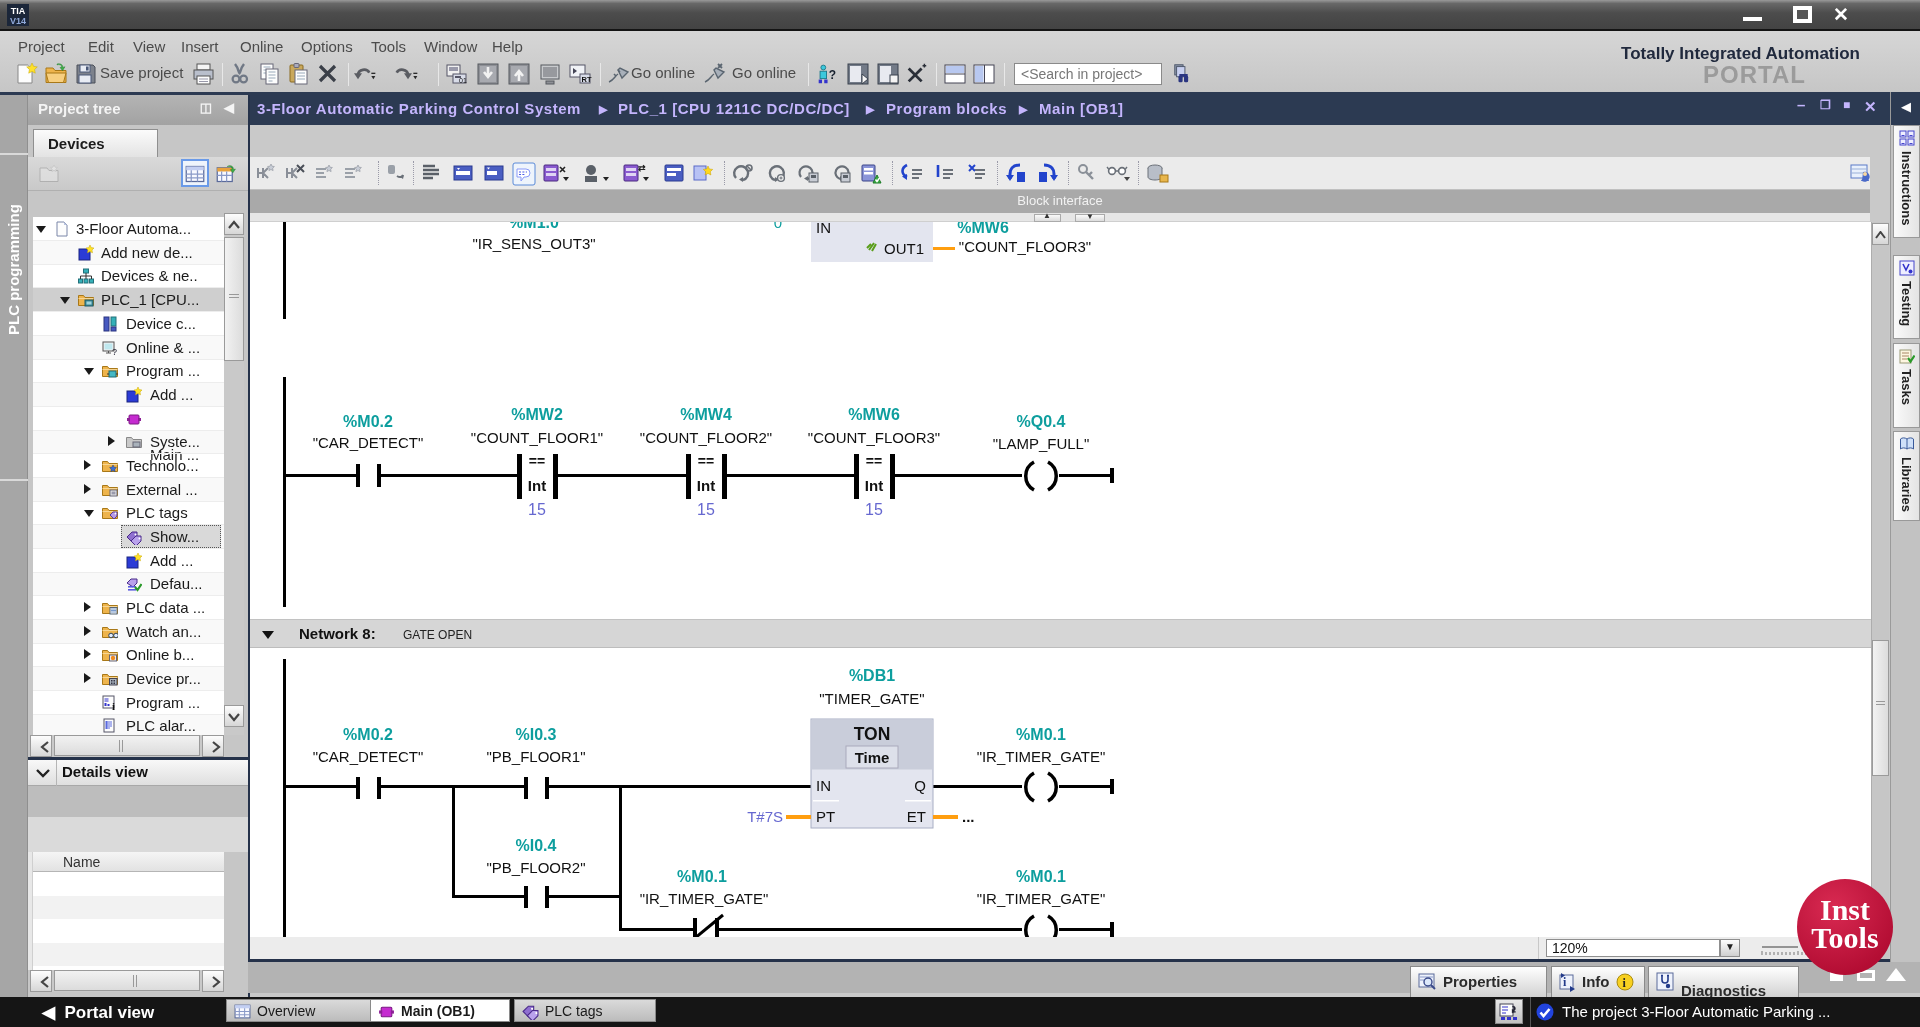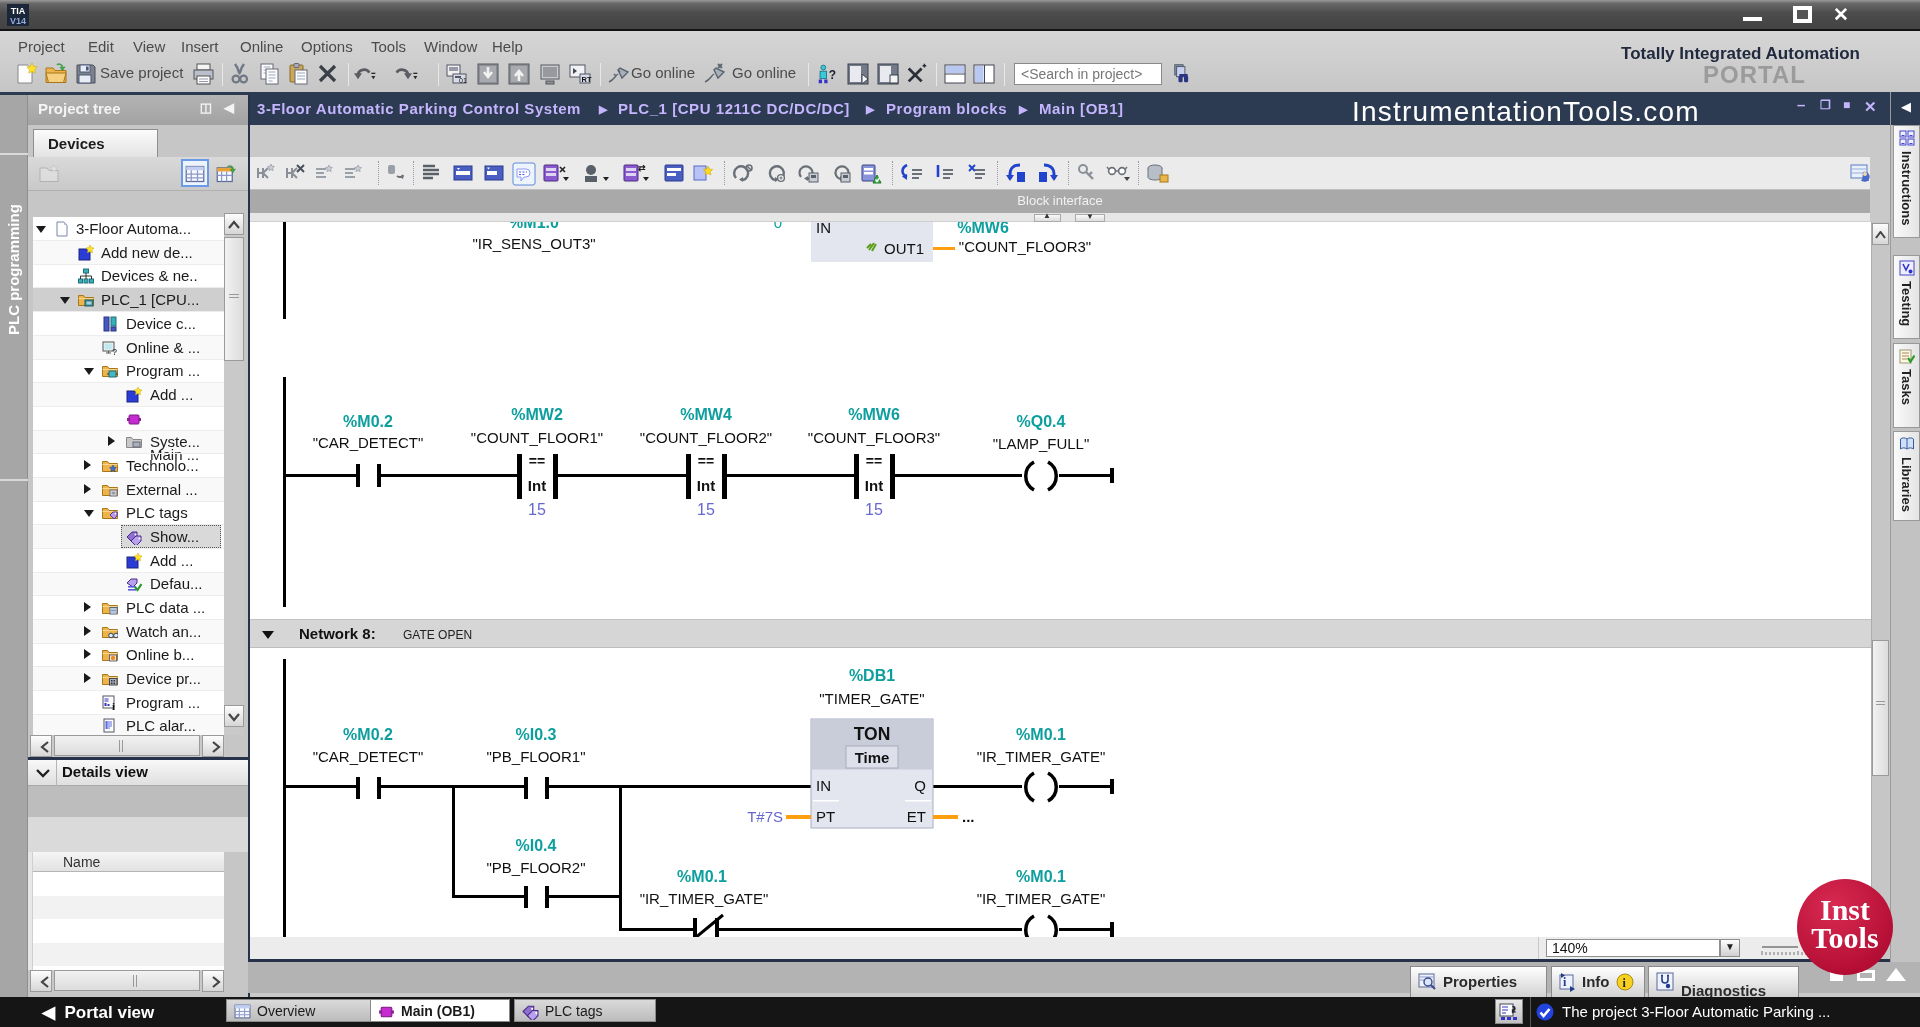--- a/index.html
+++ b/index.html
@@ -388,21 +388,20 @@
   </div>
 
 <div class="abs" id="crumbbar">
   <div class="bc" style="left:257px;">3-Floor Automatic Parking Control System</div>
     <div class="bc" style="left:599px; font-size:11px; top:11px;">▶</div>
     <div class="bc" style="left:618px;">PLC_1 [CPU 1211C DC/DC/DC]</div>
     <div class="bc" style="left:866px; font-size:11px; top:11px;">▶</div>
     <div class="bc" style="left:886px;">Program blocks</div>
     <div class="bc" style="left:1019px; font-size:11px; top:11px;">▶</div>
     <div class="bc" style="left:1039px;">Main [OB1]</div>
-  <div id="watermark">InstrumentationTools.com</div>
   <div class="bc" style="left:1797px; top:4px;">–</div>
   <div class="bc" style="left:1820px; top:6px; font-size:12px;">❐</div>
   <div class="bc" style="left:1843px; top:6px; font-size:12px;">■</div>
   <div class="bc" style="left:1864px; top:6px;">✕</div>
   <div class="bc" style="left:1898px; top:7px; font-size:13px;">◀</div>
 </div>
 
 <div class="abs" id="lstrip">
   <div class="sep" style="top:58px;"></div>
   <div class="sep" style="top:384px;"></div>
@@ -917,21 +916,21 @@
 
       <path d="M1034,916 A 16 16 0 0 0 1034,944" stroke="#000" stroke-width="3.5" fill="none"></path>
       <path d="M1048,916 A 16 16 0 0 1 1048,944" stroke="#000" stroke-width="3.5" fill="none"></path>
       <text x="1041" y="882" font-size="16" font-weight="bold" fill="#0d9e9e" text-anchor="middle">%M0.1</text>
       <text x="1041" y="904" font-size="15" text-anchor="middle">"IR_TIMER_GATE"</text>
     </g>
   </svg>
 </div>
 <div class="abs" id="edbottom">
     <div style="position:absolute; left:1288px; top:0; width:1px; height:22px; background:#c8c8c8;"></div>
-  <div id="zoombox">140%</div>
+  <div id="zoombox">120%</div>
   <div id="zoomdrop">
       <span style="position:absolute; left:4px; top:1px; font-size:10px; color:#222;">▼</span>
     </div>
   <svg style="position:absolute; left:1510px; top:5px;" width="80" height="14" viewBox="0 0 80 14">
       <path d="M2,5 h36" stroke="#777" stroke-width="1.5"></path>
       <g stroke="#777">
         <path d="M2,9 v4 M6,10 v3 M10,10 v3 M14,10 v3 M18,10 v3 M22,10 v3 M26,10 v3 M30,10 v3 M34,10 v3 M38,9 v4 M42,10 v3 M46,10 v3 M50,10 v3 M54,10 v3"></path>
       </g>
     </svg>
 </div>

